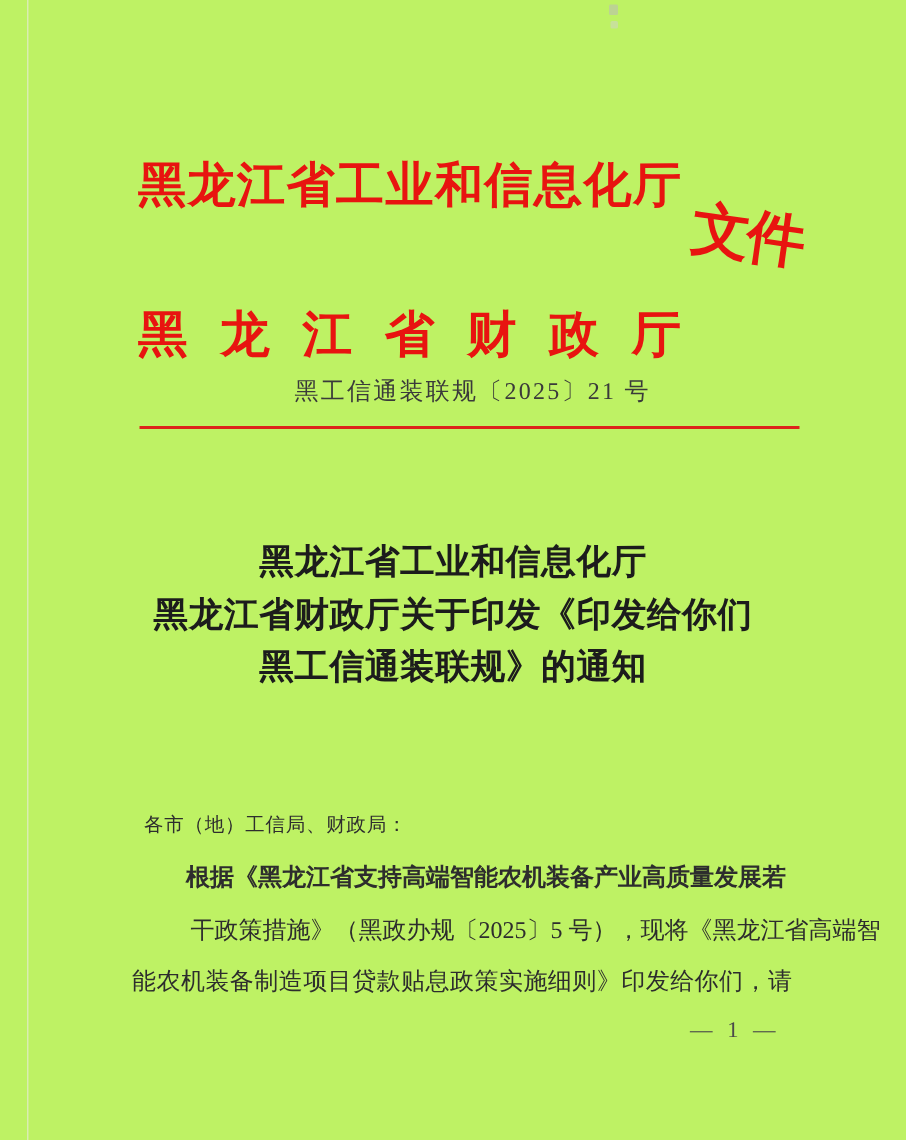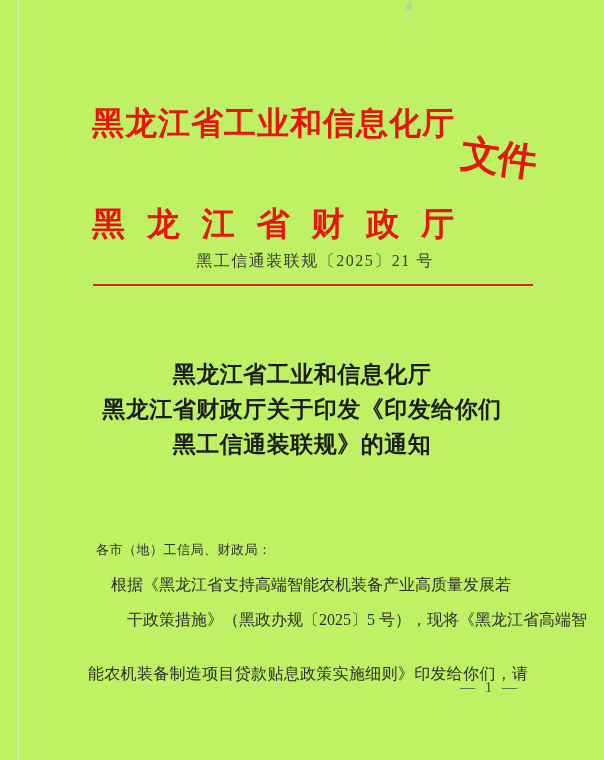--- a/index.html
+++ b/index.html
@@ -106,23 +106,23 @@
   }
   .para-line {
     position: absolute;
     font-size: 16px;
     color: #2d2d2d;
     text-align: justify;
     text-align-last: justify;
     text-justify: inter-character;
     white-space: nowrap;
   }
-  .para-line-1 { top: 575px; left: 111px; width: 399px; }
+  .para-line-1 { top: 575px; left: 124px; width: 399px; font-weight: bold; }
   .para-line-2 { top: 610px; left: 87px;  width: 441px; margin-left: 40px; }
-  .para-line-3 { top: 664px; left: 88px;  width: 440px; }
+  .para-line-3 { top: 644px; left: 88px;  width: 440px; }
 
   .page-number {
     position: absolute;
     top: 679px;
     left: 448px;
     width: 84px;
     text-align: center;
     font-size: 15px;
     letter-spacing: 3px;
     color: #4a4a4a;

